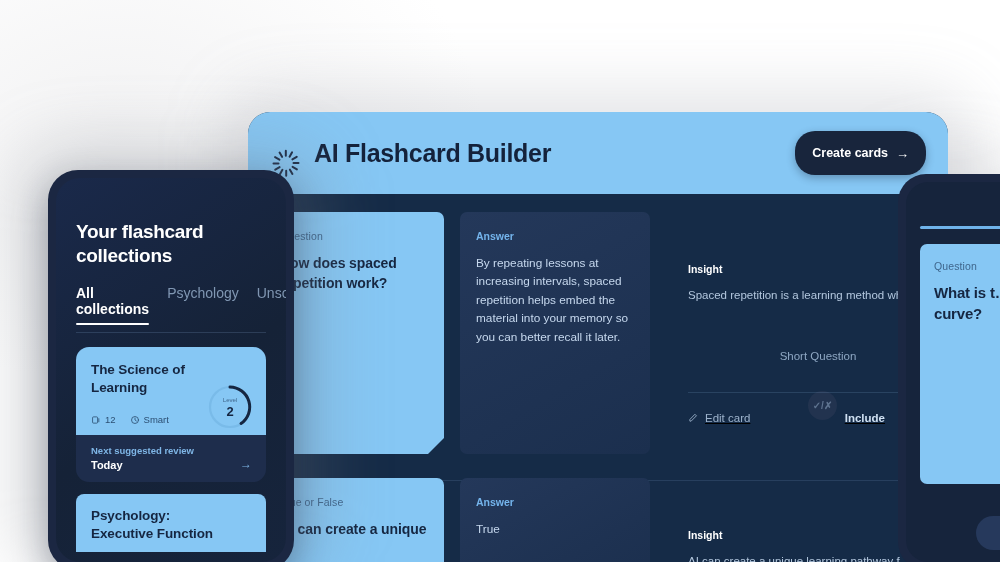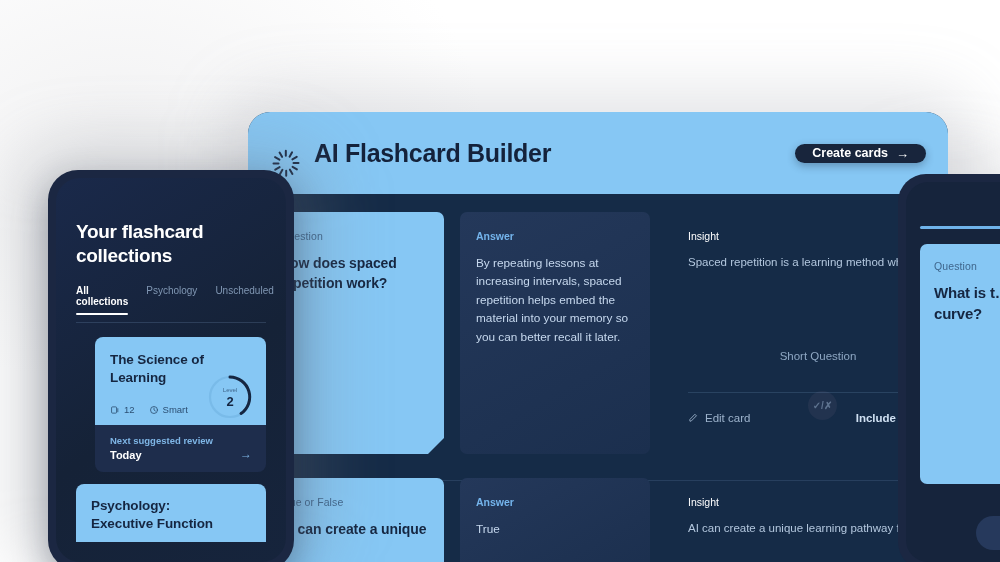--- a/index.html
+++ b/index.html
@@ -70,21 +70,21 @@
     letter-spacing: -0.3px;
     color: #14223b;
   }
 
   .create-btn {
     margin-left: auto;
     background: #18253c;
     color: #ffffff;
     border: none;
     border-radius: 20px;
-    height: 19px;
+    height: 44px;
     padding: 0 17px;
     font-family: inherit;
     font-size: 12.5px;
     font-weight: 700;
     display: flex;
     align-items: center;
     gap: 8px;
     cursor: pointer;
     box-shadow: 0 3px 9px rgba(10,20,40,0.30);
   }
@@ -153,21 +153,21 @@
     line-height: 1.56;
     color: #c6d8ee;
   }
 
   .insight {
     flex: 1 1 auto;
     padding: 18px 0 0 22px;
     min-width: 0;
     position: relative;
   }
-  .lbl-white { font-size: 10.5px; color: #ffffff; font-weight: 400; }
+  .lbl-white { font-size: 10.5px; color: #ffffff; font-weight: 700; margin-top: 33px; }
   .insight-text {
     margin-top: 11px;
     font-size: 11.5px;
     line-height: 1.58;
     color: #b3c7de;
     white-space: nowrap;
   }
 
   .short-q-row {
     position: absolute;
@@ -190,24 +190,25 @@
 
   .insight-sep {
     position: absolute;
     left: 22px; right: 0; top: 180px;
     height: 1px;
     background: rgba(150,190,235,0.16);
   }
 
   .edit-row {
     position: absolute;
-    left: 22px; right: 0; top: 196px;
+    left: 22px; right: 11px; top: 196px;
     display: flex;
     align-items: center;
     gap: 7px;
+    text-decoration: underline;
   }
   .edit-label { font-size: 11.5px; color: #9db3cc; cursor: pointer; }
   .include-label {
     margin-left: auto;
     font-size: 11.5px;
     color: #cfe0f2;
     font-weight: 600;
   }
   .toggle {
     margin-left: 9px;
@@ -258,41 +259,40 @@
     padding-bottom: 8px;
   }
   .tabs::after {
     content: "";
     position: absolute;
     left: 0; right: 0; bottom: 0;
     height: 1px;
     background: rgba(150,190,235,0.18);
   }
   .tab {
-    font-size: 10px;
+    font-size: 14px;
     color: #8097b3;
     cursor: pointer;
     position: relative;
     padding-bottom: 8px;
   }
   .tab.active { color: #ffffff; font-weight: 700; }
   .tab.active::after {
     content: "";
     position: absolute;
     left: 0; right: 0; bottom: 0;
     height: 2px;
     background: #ffffff;
     border-radius: 1px;
   }
 
   .collection {
     margin-top: 14px;
-    border-radius: 8px;
+    border-radius: 13px;
     overflow: hidden;
-    margin-left: 19px;
   }
   .collection-top {
     background: #86c7f4;
     padding: 14px 15px 11px 15px;
     position: relative;
     height: 88px;
   }
   .collection-name {
     font-size: 13.5px;
     font-weight: 700;

